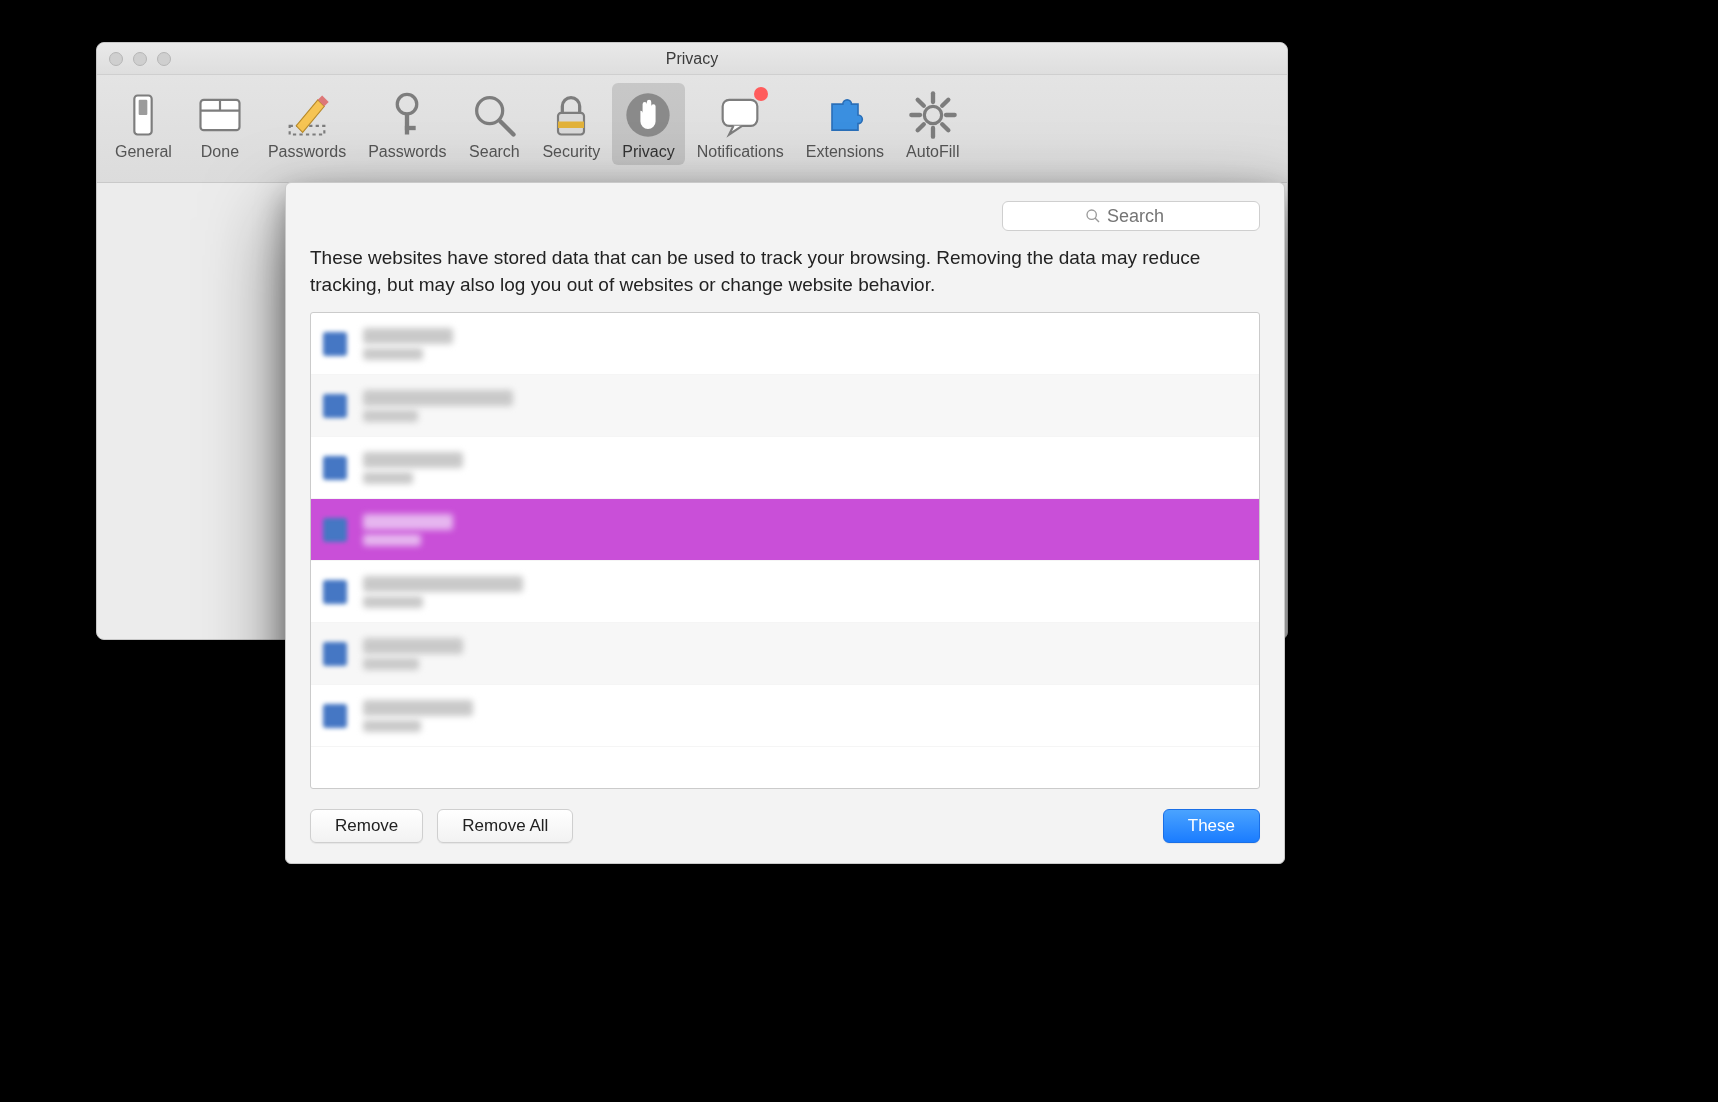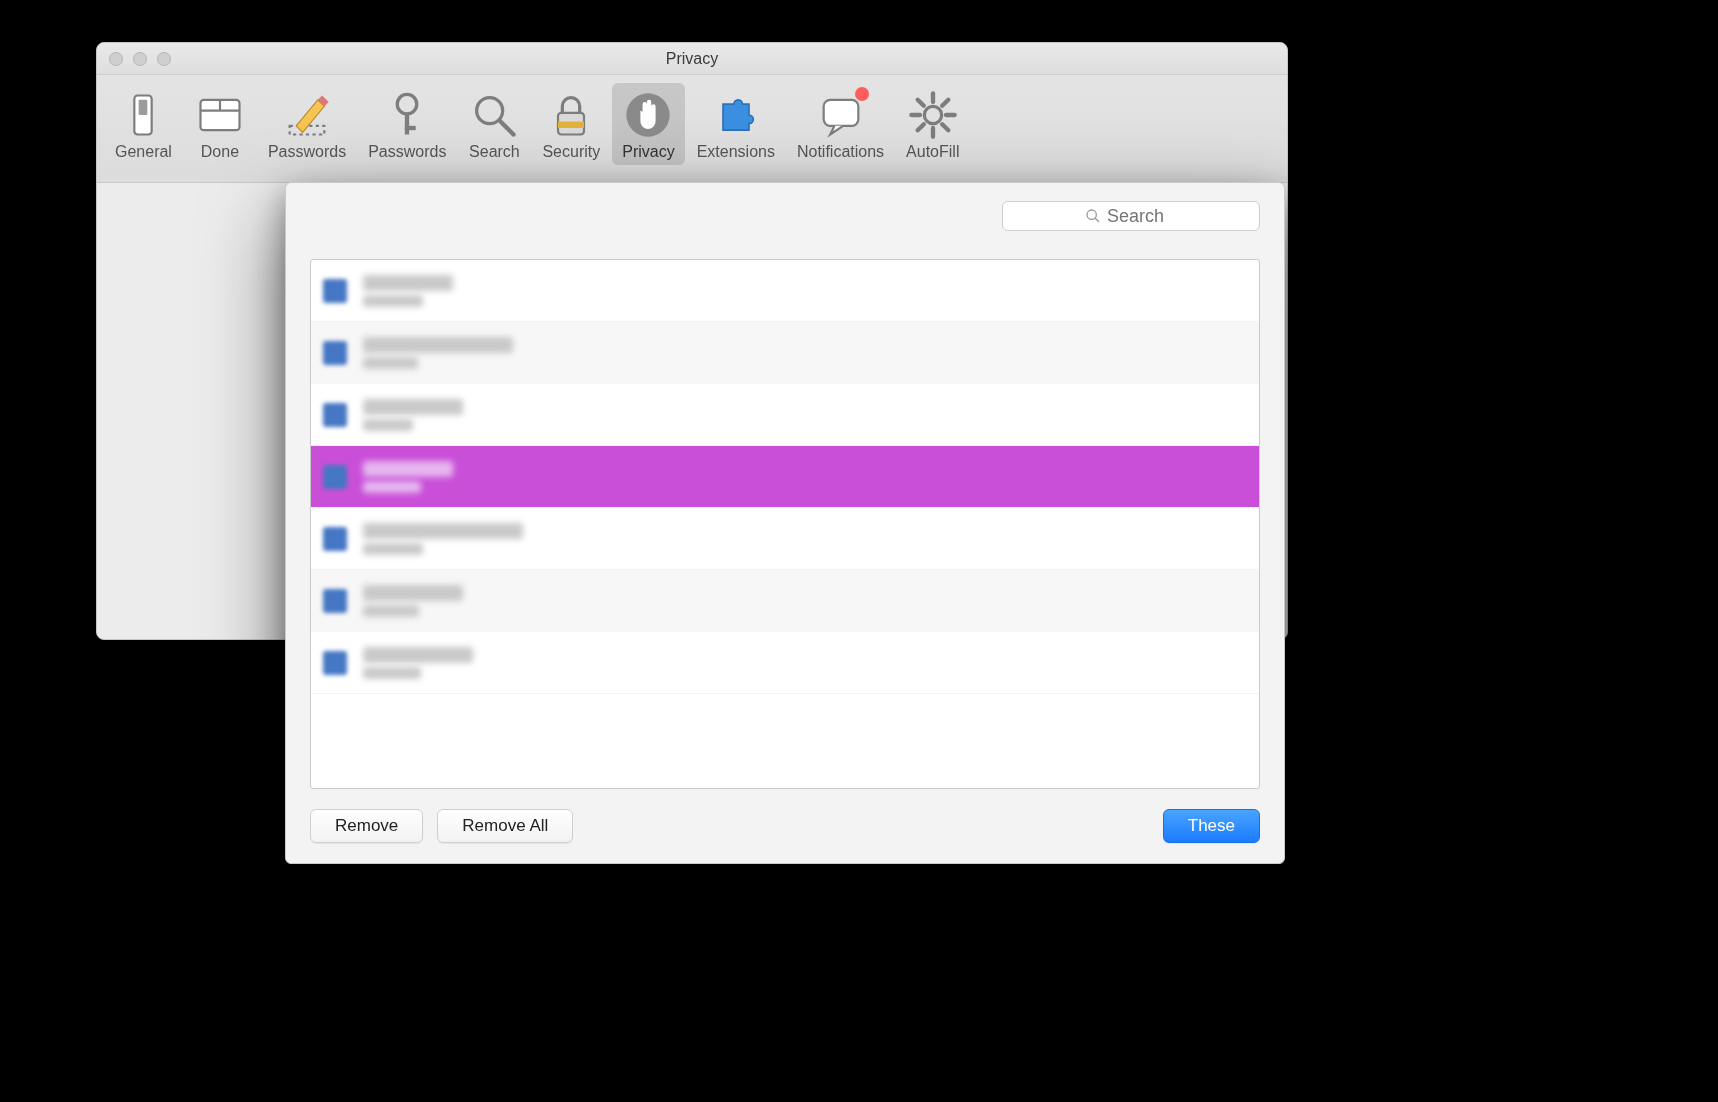--- a/index.html
+++ b/index.html
@@ -240,34 +240,34 @@
           <svg viewBox="0 0 48 48">
             <circle cx="24" cy="24" r="20" fill="#8a8a8a"></circle>
             <path d="M17 20 v10 a7 7 0 0 0 14 0 v-14 a2 2 0 0 0 -4 0 v6 v-10 a2 2 0 0 0 -4 0 v10 v-8 a2 2 0 0 0 -4 0 v8 a2 2 0 0 0 -2 -2 z" fill="#fff"></path>
           </svg>
         </div>
         <div class="tlabel">Privacy</div>
       </div>
       <div class="tbitem">
         <div class="ticon">
           <svg viewBox="0 0 48 48">
-            <path d="M12 14 h10 a4 4 0 1 1 8 0 h6 v10 a4 4 0 1 1 0 8 v6 h-24 z" fill="#3a8fe0" stroke="#2a6fb8" stroke-width="1.5"></path>
-          </svg>
-        </div>
-        <div class="tlabel">Extensions</div>
-      </div>
-      <div class="tbitem">
-        <div class="ticon">
-          <svg viewBox="0 0 48 48">
             <rect x="8" y="10" width="32" height="24" rx="6" fill="#fff" stroke="#7d7d7d" stroke-width="2"></rect>
             <path d="M18 34 l-4 8 l12 -8" fill="#fff" stroke="#7d7d7d" stroke-width="2"></path>
           </svg>
           <div class="notif-badge"></div>
         </div>
         <div class="tlabel">Notifications</div>
+      </div>
+      <div class="tbitem">
+        <div class="ticon">
+          <svg viewBox="0 0 48 48">
+            <path d="M12 14 h10 a4 4 0 1 1 8 0 h6 v10 a4 4 0 1 1 0 8 v6 h-24 z" fill="#3a8fe0" stroke="#2a6fb8" stroke-width="1.5"></path>
+          </svg>
+        </div>
+        <div class="tlabel">Extensions</div>
       </div>
       <div class="tbitem">
         <div class="ticon">
           <svg viewBox="0 0 48 48">
             <circle cx="24" cy="24" r="8" fill="none" stroke="#7d7d7d" stroke-width="3"></circle>
             <line x1="36" y1="24" x2="44" y2="24" stroke="#7d7d7d" stroke-width="4" stroke-linecap="round"></line>
             <line x1="32.48528137423857" y1="32.48528137423857" x2="38.14213562373095" y2="38.14213562373095" stroke="#7d7d7d" stroke-width="4" stroke-linecap="round"></line>
             <line x1="24" y1="36" x2="24" y2="44" stroke="#7d7d7d" stroke-width="4" stroke-linecap="round"></line>
             <line x1="15.51471862576143" y1="32.48528137423857" x2="9.85786437626905" y2="38.14213562373095" stroke="#7d7d7d" stroke-width="4" stroke-linecap="round"></line>
             <line x1="12" y1="24" x2="4" y2="24.000000000000004" stroke="#7d7d7d" stroke-width="4" stroke-linecap="round"></line>
@@ -292,20 +292,21 @@
   <div class="searchrow">
     <div class="searchbox">
       <svg viewBox="0 0 24 24" fill="none" stroke="#9a9a9a" stroke-width="2">
         <circle cx="10" cy="10" r="7"></circle>
           <line x1="21" y1="21" x2="15" y2="15"></line>
       </svg>
       <input type="text" placeholder="Search" style="">
     </div>
   </div>
 
+  <div class="description">These websites have stored data that can be used to track your browsing. Removing the data may reduce tracking, but may also log you out of websites or change website behavior.</div>
 
   <div class="listbox" id="listbox">
       <div class="row">
         <div class="favicon"></div>
         <div class="lines">
           <div class="lblur l1" style="width:90px"></div>
           <div class="lblur l2" style="width:60px"></div>
         </div>
       </div>
       <div class="row alt">

